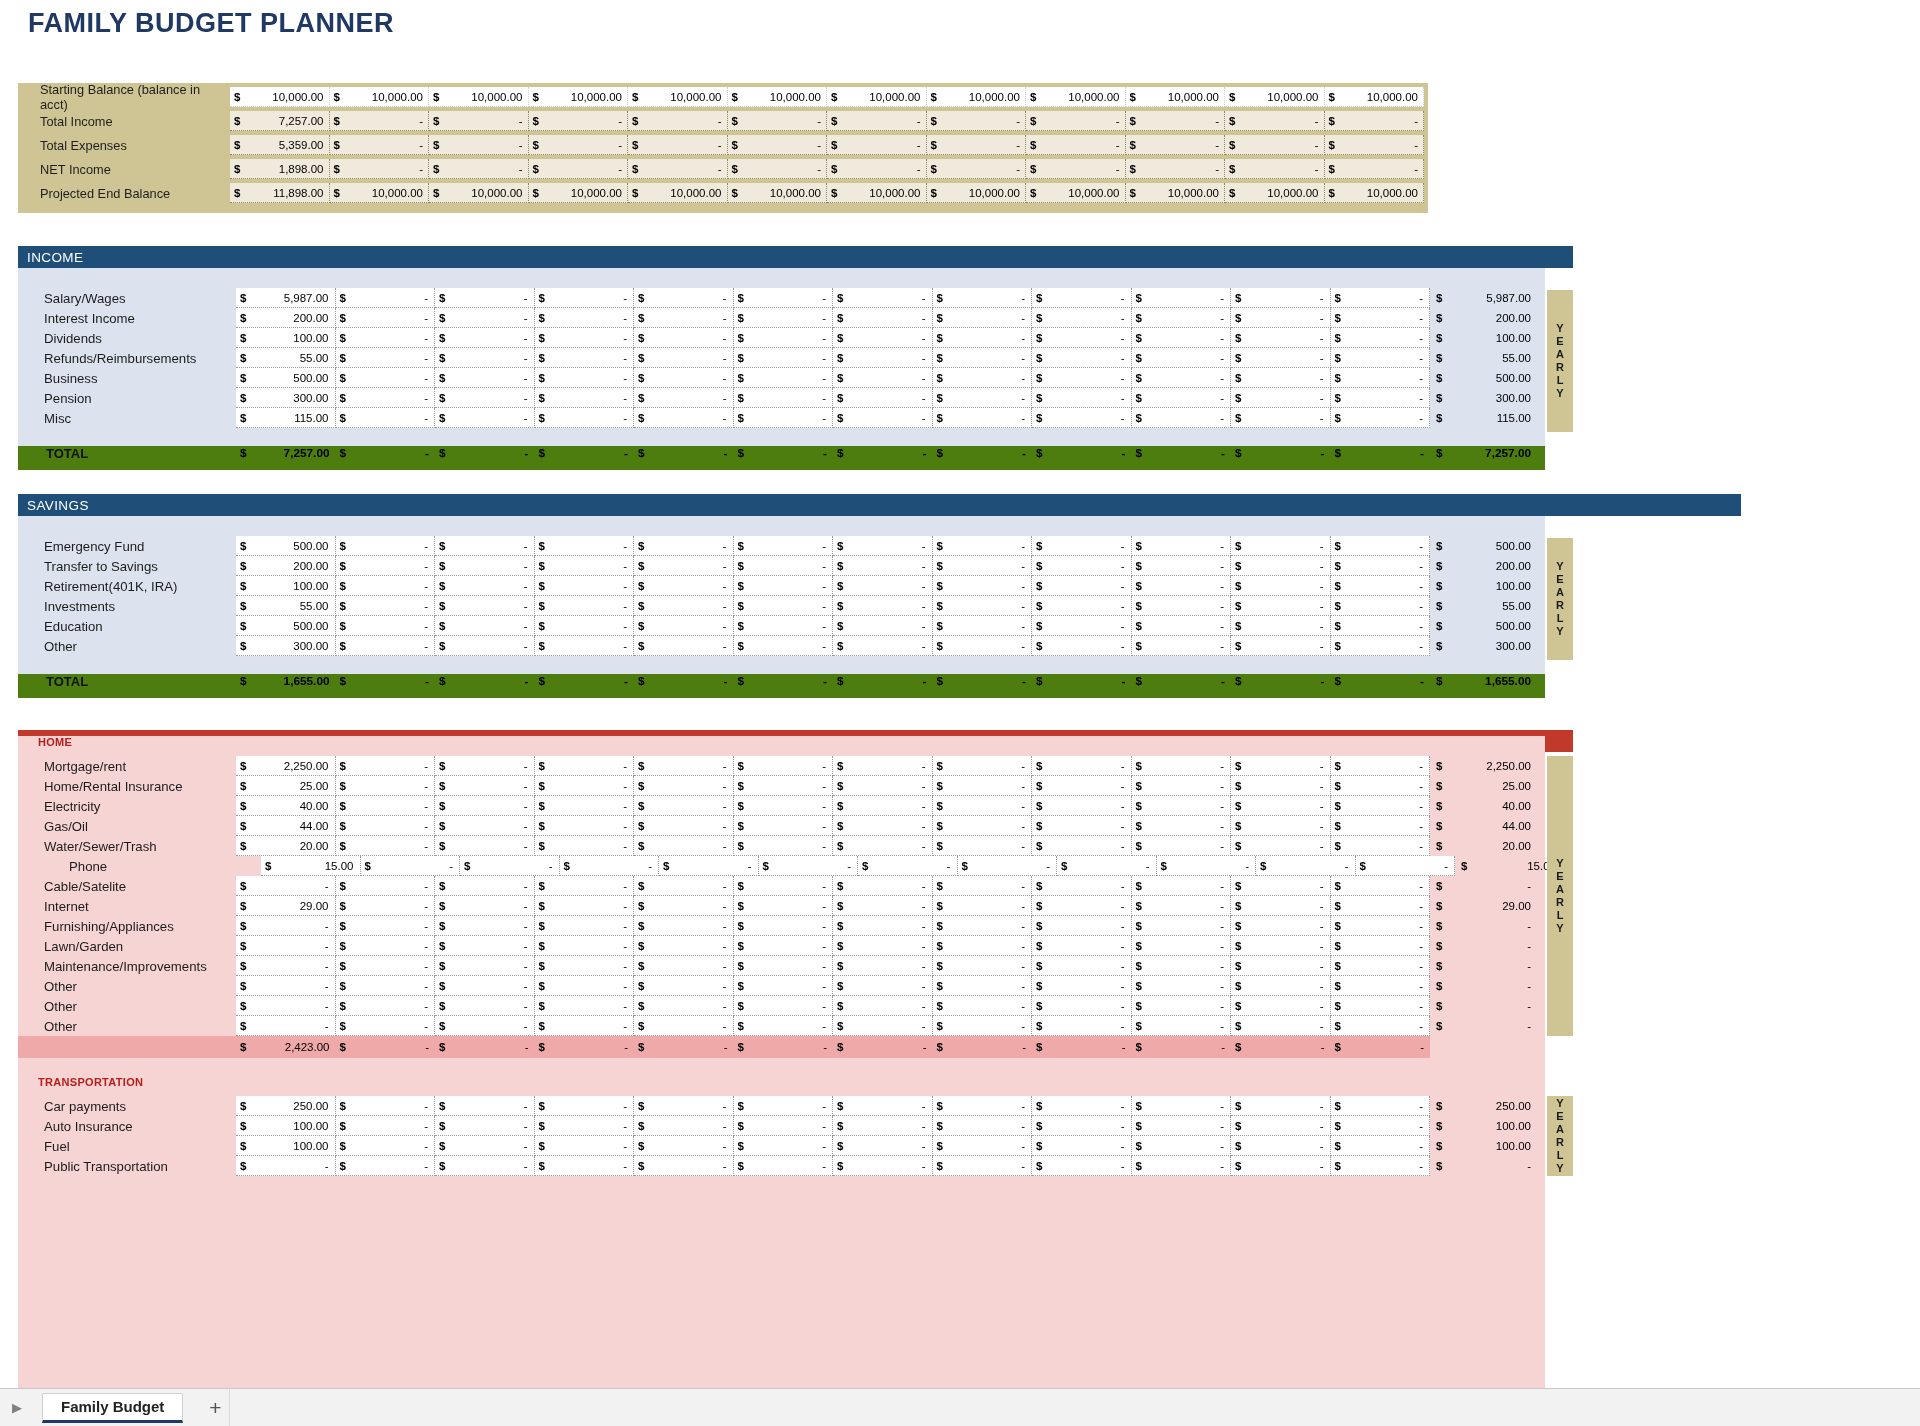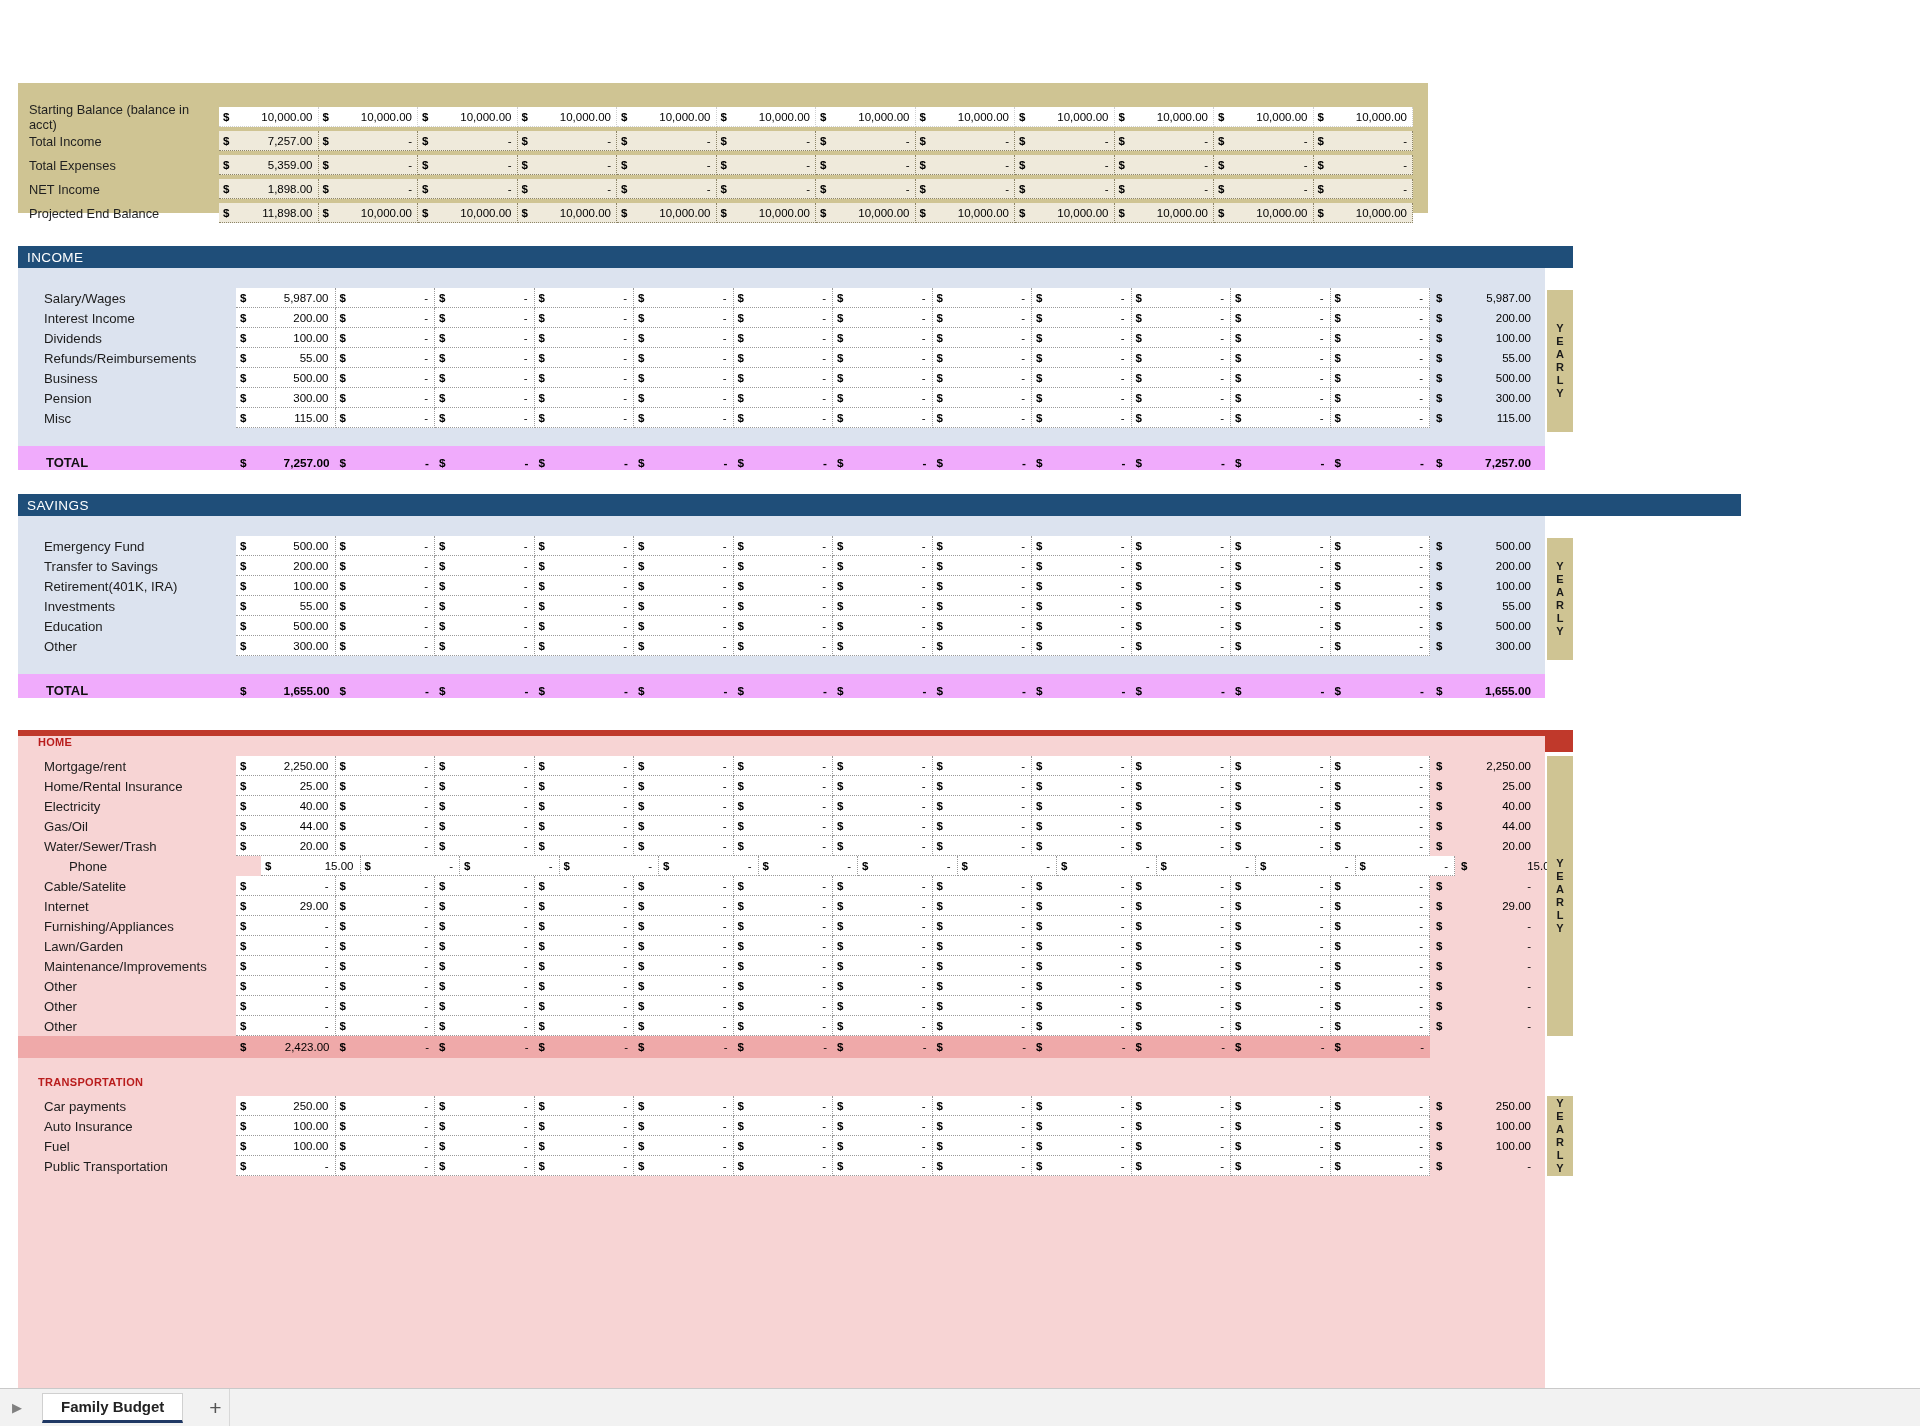--- a/index.html
+++ b/index.html
@@ -48,24 +48,23 @@
   
   #summary {
     position: absolute;
     left: 18px; top: 83px;
     width: 1410px;
     height: 130px;
     background: #CFC493;
   }
   .srow {
     position: absolute;
-    left: 1px; width: 1410px;
+    left: 12px; width: 1410px;
     height: 20px;
     display: flex;
-    margin-top: 20px;
   }
   .slabel {
     width: 200px;
     font-size: 12.8px;
     color: #1f1f1f;
     display: flex; align-items: center;
     padding-left: 10px;
   }
   .scells { display: flex; }
   .scell {
@@ -133,22 +132,22 @@
     font-size: 11.5px;
     padding: 0 14px 0 6px;
     background: transparent;
   }
   .ycell .cur { font-weight: bold; }
 
   
   .totalrow {
     position: absolute;
     height: 24px;
-    background: #f0abfc;
-    display: flex; align-items: flex-end;
+    background: #4d7c0f;
+    display: flex; align-items: flex-start;
   }
   .totalrow .tlabel {
     width: 218px;
     padding-left: 28px;
     font-weight: bold;
     font-size: 13px;
     color: #111;
   }
   .totalrow .tcell {
     width: 99.5px;
@@ -236,20 +235,21 @@
   #tabbar .rest { flex: 1; border-left: 1px solid #d8d8d8; height: 38px; }
 
   .clip { position:absolute; left:0; top:0; width:1920px; height:1388px; overflow:hidden;}
 </style>
 </head>
 <body>
 
 <div id="sheet">
 
   <div class="clip">
+    <div class="title">FAMILY BUDGET PLANNER</div>
 
 
     <div id="summary">
         <div class="srow white" style="top: 4px;">
           <div class="slabel">Starting Balance (balance in acct)</div>
           <div class="scells">
             <div class="scell">
               <span class="cur">$</span>
               <span class="amt">10,000.00</span>
             </div>

